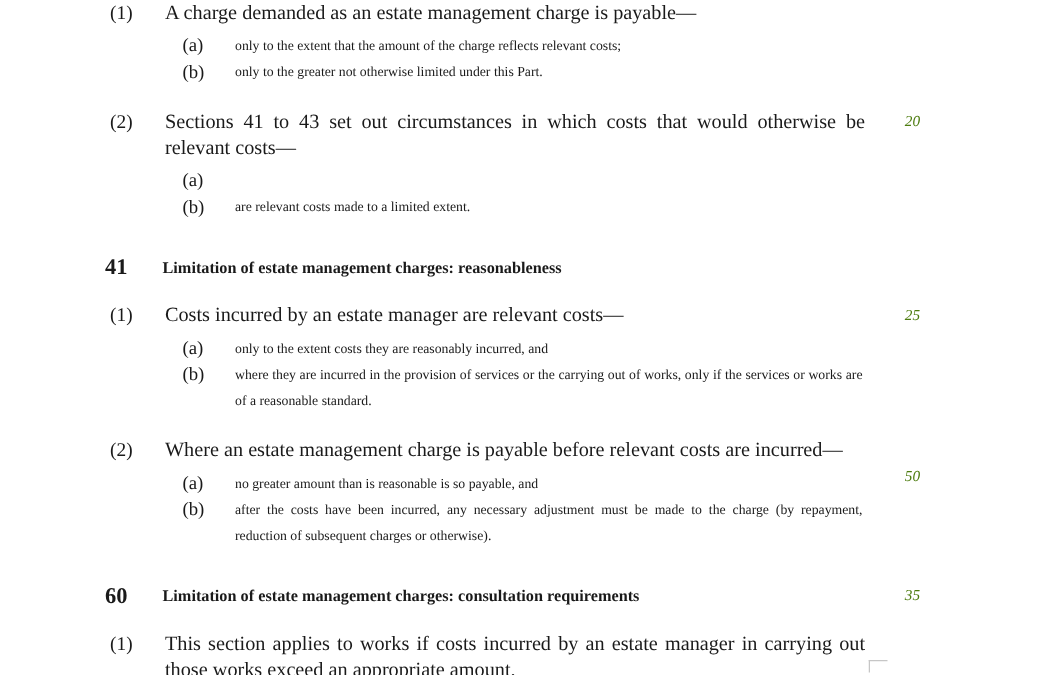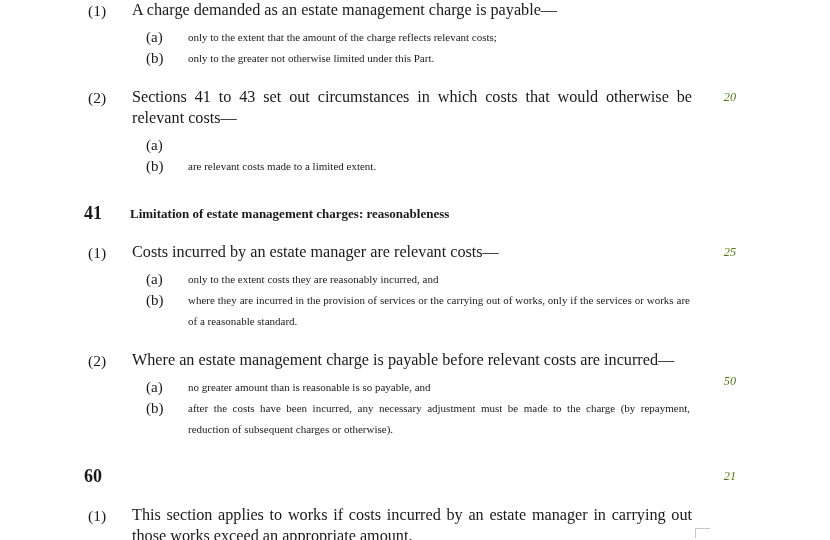--- a/index.html
+++ b/index.html
@@ -205,22 +205,23 @@
   <div class="row lvl2">
     <div class="marker">(b)</div>
     <div class="body">after the costs have been incurred, any necessary adjustment must be made to the charge (by repayment, reduction of subsequent charges or otherwise).</div>
   </div>
 
   <div class="sp-26"></div>
 
   <div class="block">
     <div class="section-head">
       <div class="num">60</div>
-    </div>
-    <div class="linenum" style="top:0;">21</div>
+      <div class="title">Limitation of estate management charges: consultation requirements</div>
+    </div>
+    <div class="linenum" style="top:0;">35</div>
   </div>
 
   <div class="sp-18"></div>
 
   <div class="row lvl1">
     <div class="marker">(1)</div>
     <div class="body">This section applies to works if costs incurred by an estate manager in carrying out those works exceed an appropriate amount.</div>
   </div>
 
   <div class="edge-mark"></div>

